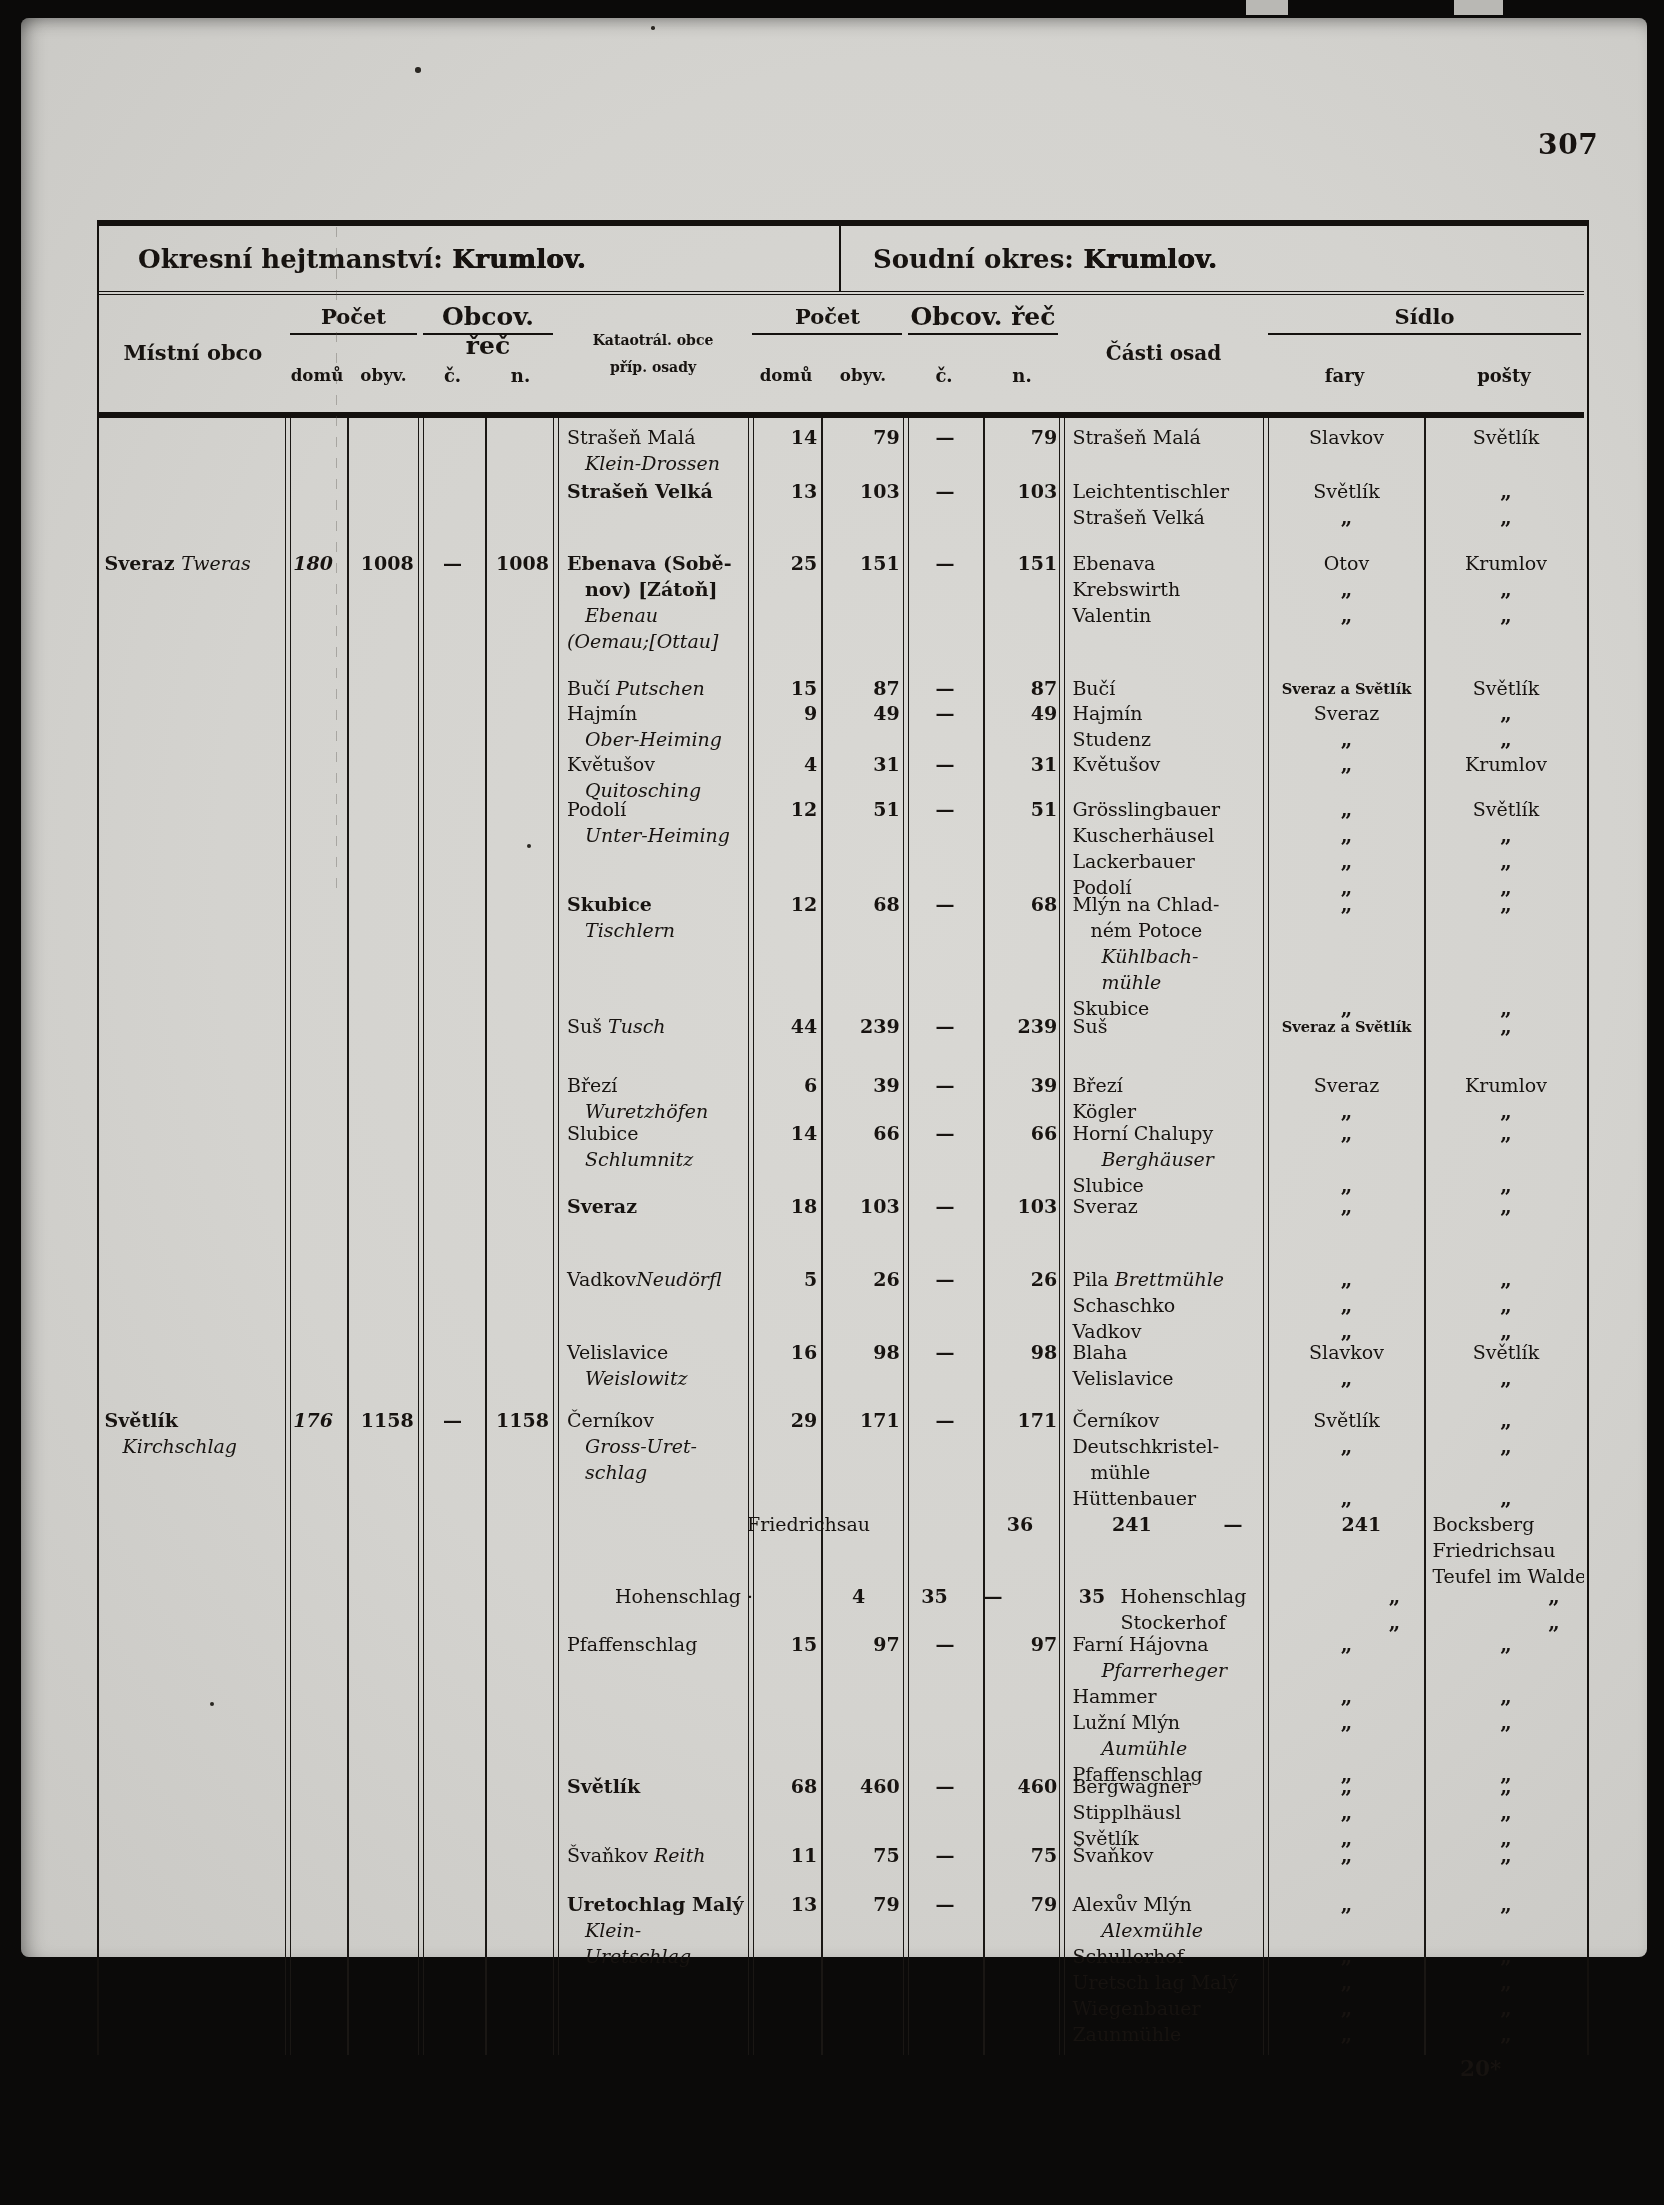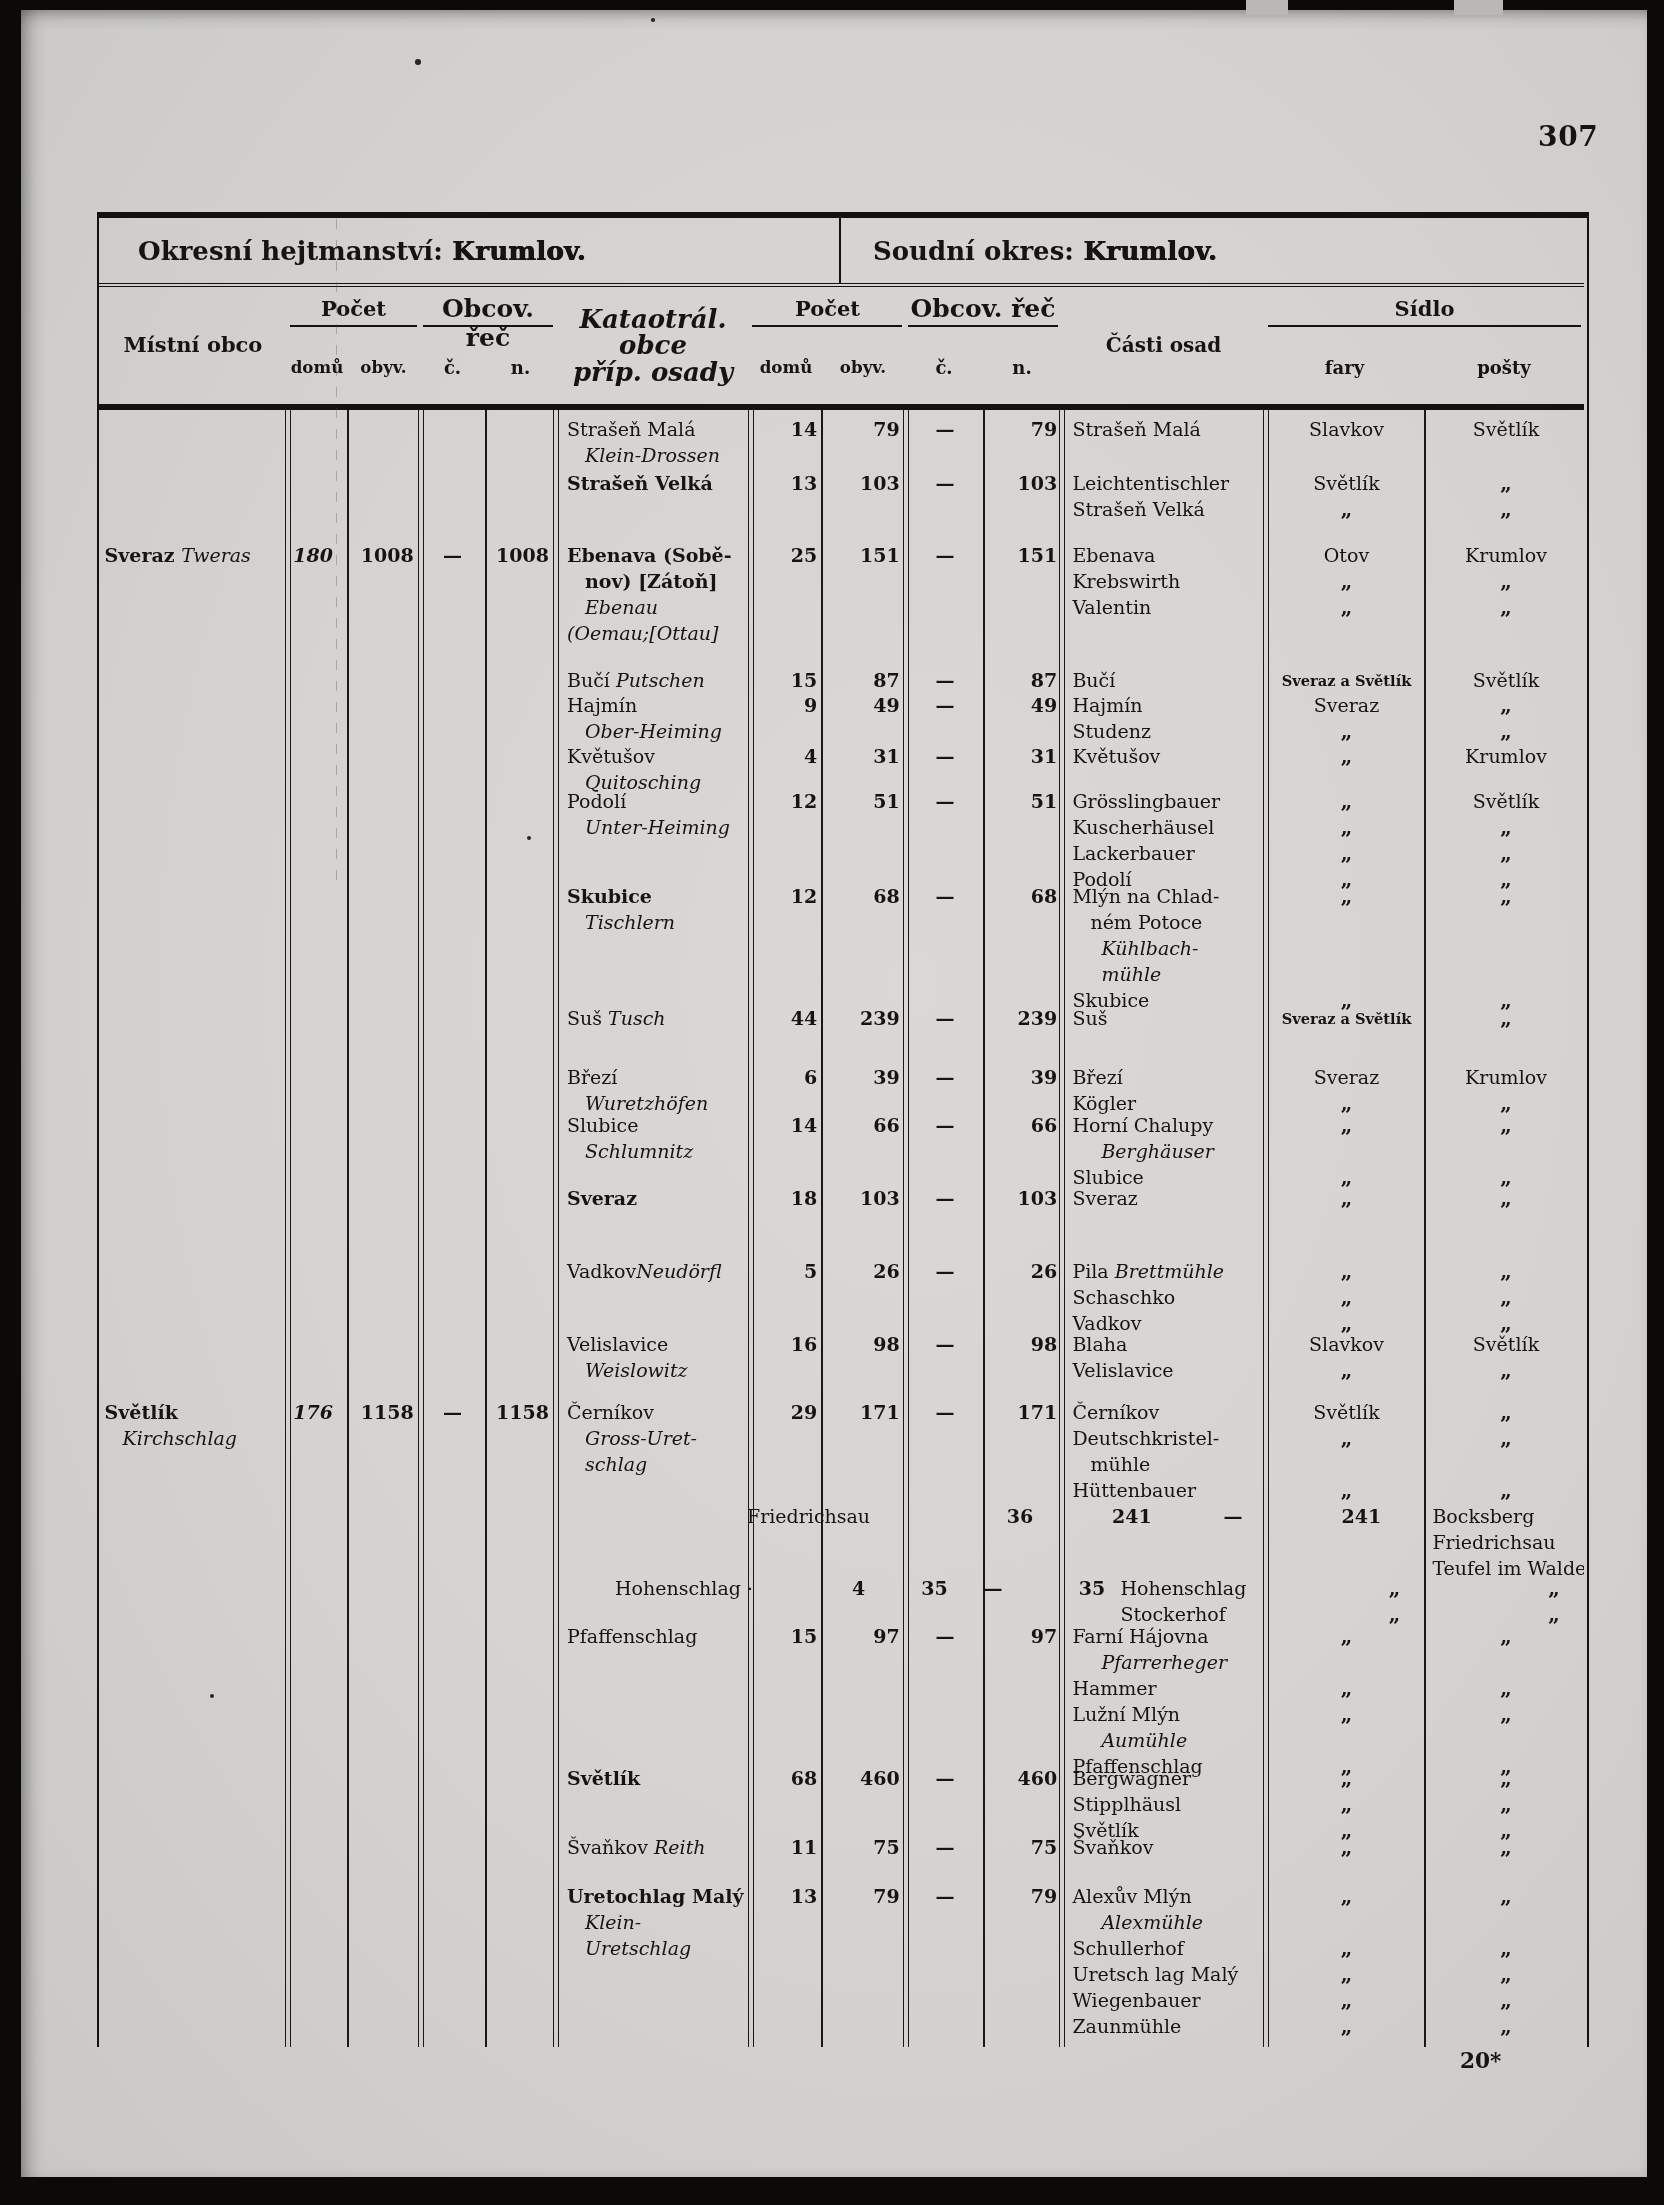--- a/index.html
+++ b/index.html
@@ -1,20 +1,20 @@
 <!DOCTYPE html>
 <html style="font-size:11px"><head>
 <meta charset="utf-8">
 <style>
   html,body{margin:0;padding:0;}
   body{width:1665px;height:2205px;position:relative;background:#0b0a09;overflow:hidden;
        font-family:"DejaVu Serif","Liberation Serif",serif;color:#171310;}
-  .paper{position:absolute;left:21px;top:10px;width:1626px;height:2167px;
+  .paper{position:absolute;left:21px;top:18px;width:1626px;height:1939px;
          background:radial-gradient(ellipse at 55% 45%, #d9d8d4 0%, #d4d3cf 55%, #c9c8c4 100%);
-         box-shadow:inset 15.3px 0 21px -12.5px rgba(0,0,0,.45), inset 0 12.5px 18px -11px rgba(0,0,0,.4);}
+         box-shadow:inset 15.3px 0 21px -12.5px rgba(0,0,0,.45), inset 0 12.5px 18px -11px rgba(0,0,0,.4);border-radius:8px;}
   .page-number{position:absolute;left:1517px;top:110px;font-size:28px;font-weight:bold;letter-spacing:0.7px;}
   .printers-mark{position:absolute;left:1439px;top:2038px;font-size:21.6px;font-weight:bold;}
   .speck{position:absolute;background:#2a2722;border-radius:50%;}
   .topnotch{position:absolute;top:0;height:15.3px;background:#b9b8b4;}
 
   
   .gztable{position:absolute;left:76px;top:202px;width:1492px;box-sizing:border-box;
            border-top:6.3px solid #14110e;border-left:2.8px solid #14110e;border-right:2.8px solid #14110e;}
   .inner{width:1485px;position:relative;}
 
@@ -97,21 +97,21 @@
       <div class="colhead">
         <div class="hlab span2" style="left:0;width:188px;font-size:21px;">Místní obco</div>
         <div class="hlab g1" style="left:188px;width:133px;">Počet</div>
         <div class="gline" style="left:191px;width:127px;"></div>
         <div class="hlab sub subsm" style="left:188px;width:60px;">domů</div>
         <div class="hlab sub subsm" style="left:248px;width:73px;">obyv.</div>
         <div class="hlab g1 g2" style="left:321px;width:136px;">Obcov. řeč</div>
         <div class="gline" style="left:324px;width:130px;"></div>
         <div class="hlab sub" style="left:321px;width:65px;">č.</div>
         <div class="hlab sub" style="left:386px;width:71px;">n.</div>
-        <div class="hlab span2" style="left:457px;width:194px;font-size:26px;font-style:italic;">
+        <div class="hlab span2" style="left:457px;width:194px;font-size:14px;">
           <div>Kataotrál. obce</div>
           <div>příp. osady</div>
         </div>
         <div class="hlab g1" style="left:651px;width:155px;">Počet</div>
         <div class="gline" style="left:653px;width:150px;"></div>
         <div class="hlab sub subsm" style="left:651px;width:72px;">domů</div>
         <div class="hlab sub subsm" style="left:722px;width:84px;">obyv.</div>
         <div class="hlab g1 g2" style="left:806px;width:156px;">Obcov. řeč</div>
         <div class="gline" style="left:809px;width:150px;"></div>
         <div class="hlab sub" style="left:806px;width:78px;">č.</div>

